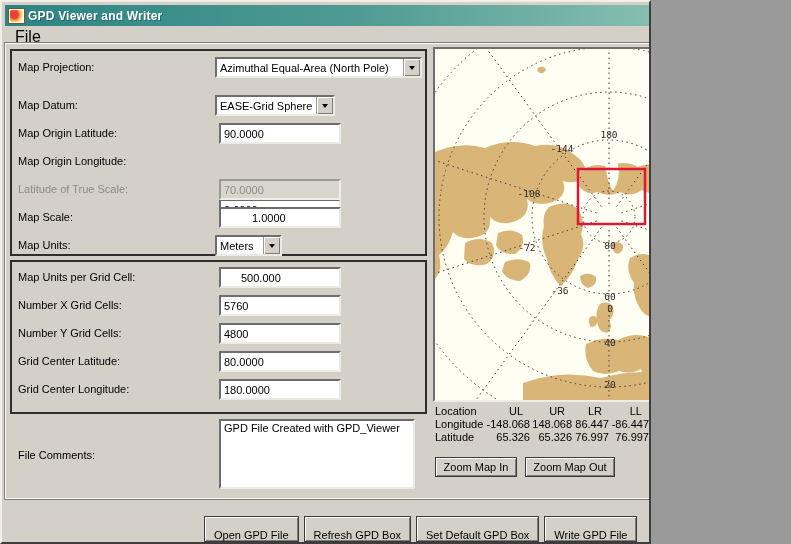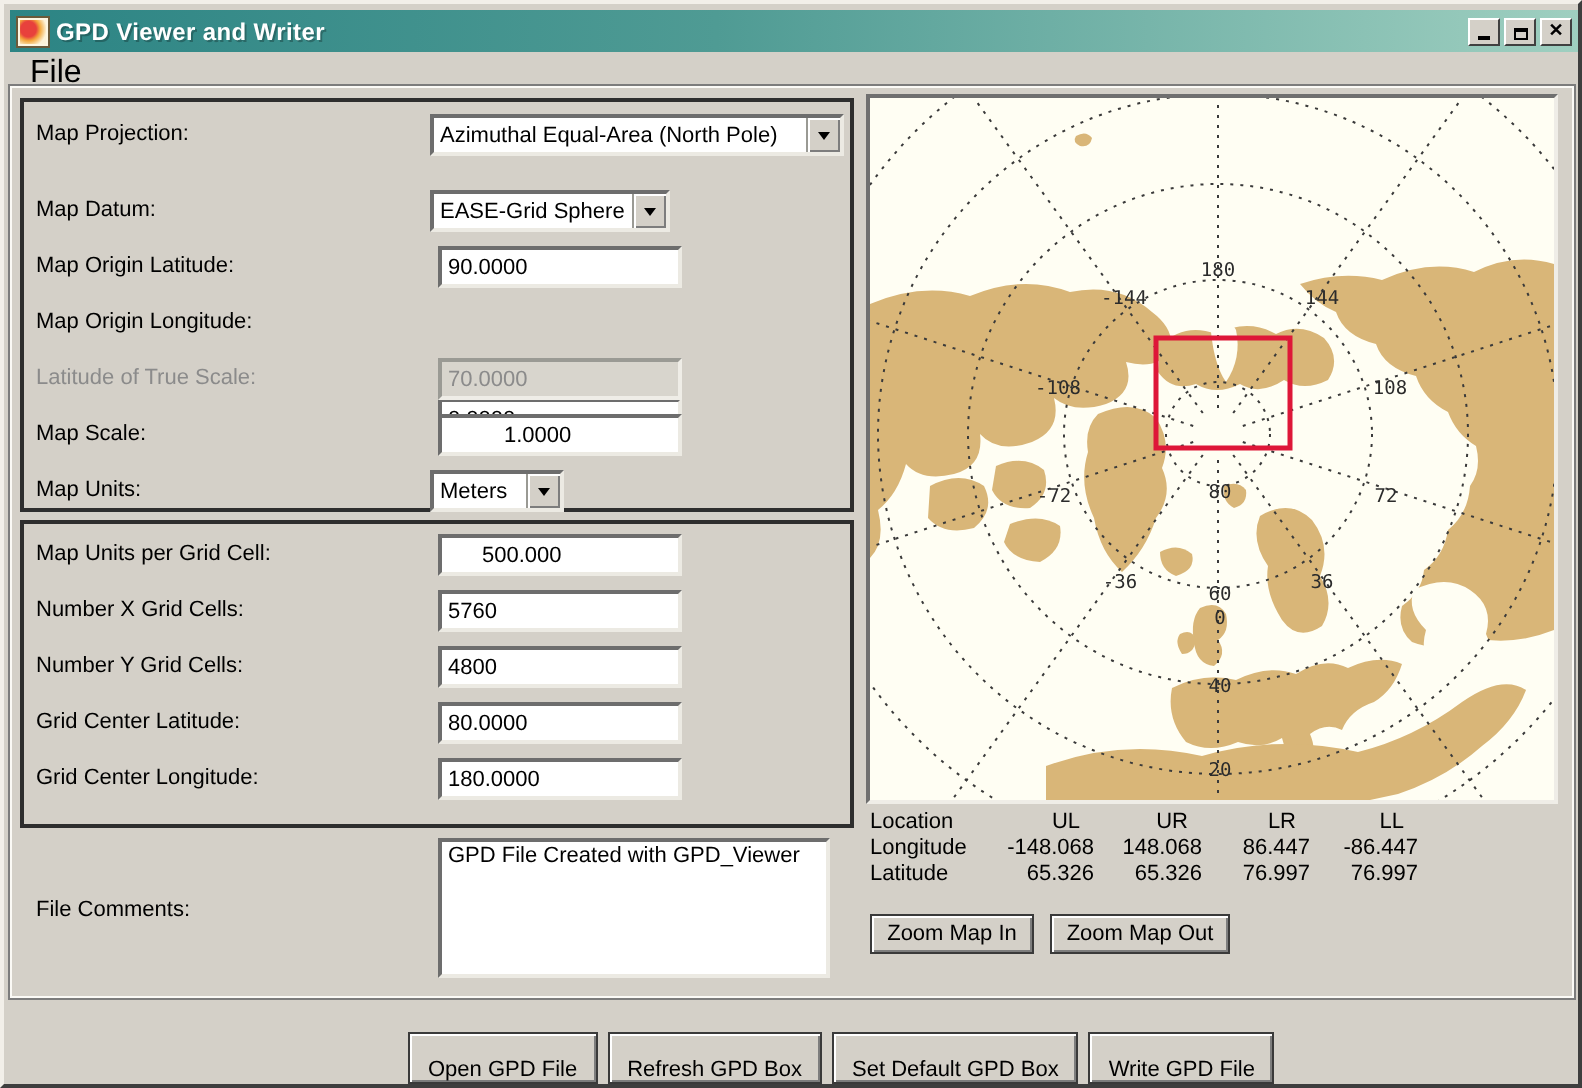--- a/index.html
+++ b/index.html
@@ -1,16 +1,16 @@
 <!DOCTYPE html>
 <html><head>
 <meta charset="utf-8">
 <style>
   html,body{margin:0;padding:0;background:#9a9a9a;font-family:"Liberation Sans",sans-serif;}
-  .window{position:relative;width:791px;height:544px;background:#D4D0C8;box-sizing:border-box;
+  .window{position:relative;width:651px;height:544px;background:#D4D0C8;box-sizing:border-box;
           border:2px solid;border-color:#f2efe9 #3e3e3e #3e3e3e #f2efe9;overflow:hidden;
           box-shadow:inset 0 0 0 1px #d4d0c8;}
   
   .titlebar{position:absolute;left:3px;top:3px;width:785px;height:21px;
             background:linear-gradient(90deg,#2c8484 0%,#4f9b94 45%,#9fcfc0 100%);
             display:flex;align-items:center;padding:0 2px;box-sizing:border-box;}
   .app-icon{width:15px;height:14px;margin:0 3px 0 1px;border:1px solid #6b5a3a;background:
             radial-gradient(circle at 35% 40%,#e8413c 0 30%,#f3a73c 45%,#fdf3d8 70%);box-shadow:inset 0 0 0 1px #fdf6e2;}
   .title{color:#fff;font-weight:bold;font-size:12px;letter-spacing:.2px;flex:1;
          text-shadow:1px 1px 0 rgba(0,0,0,.25);white-space:nowrap;overflow:hidden;}

